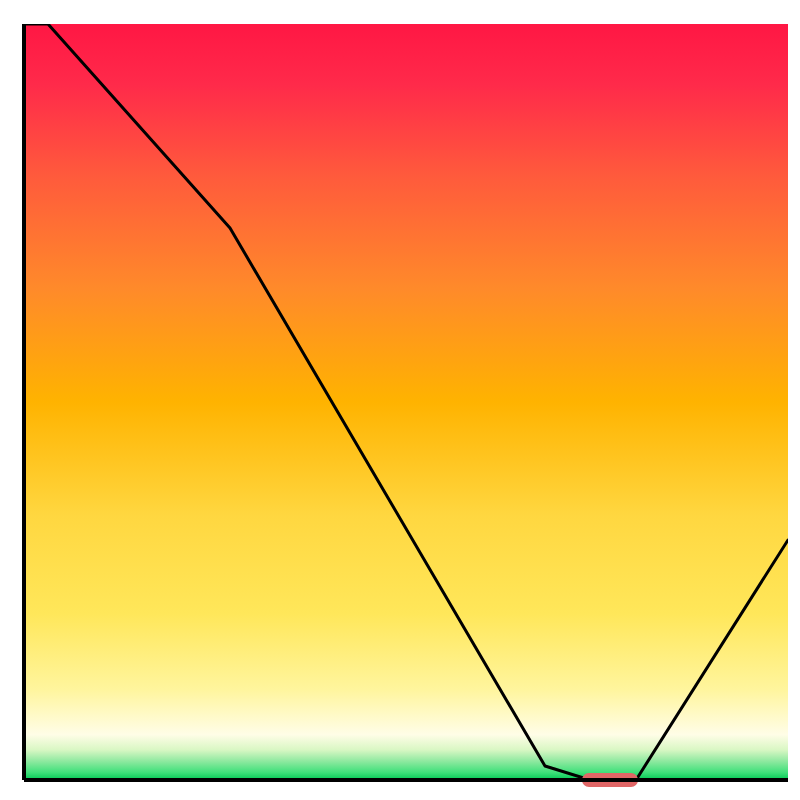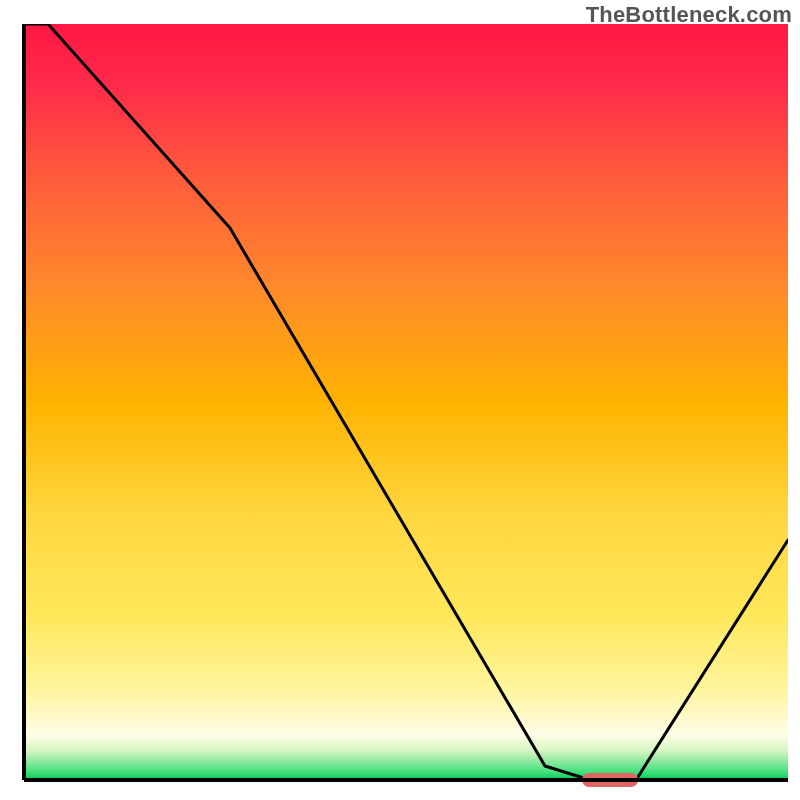--- a/index.html
+++ b/index.html
@@ -27,21 +27,20 @@
   svg {
     position: absolute;
     top: 0;
     left: 0;
   }
 </style>
 </head>
 <body>
 
 <div class="container">
-  <div class="watermark">TheBottleneck.com</div>
 
   <svg width="800" height="800" viewBox="0 0 800 800">
     <defs>
       <linearGradient id="bg-grad" x1="0" y1="0" x2="0" y2="1">
         <stop offset="0%" stop-color="#ff1744"></stop>
         <stop offset="8%" stop-color="#ff2a4a"></stop>
         <stop offset="20%" stop-color="#ff5a3c"></stop>
         <stop offset="35%" stop-color="#ff8a2a"></stop>
         <stop offset="50%" stop-color="#ffb300"></stop>
         <stop offset="65%" stop-color="#ffd740"></stop>

